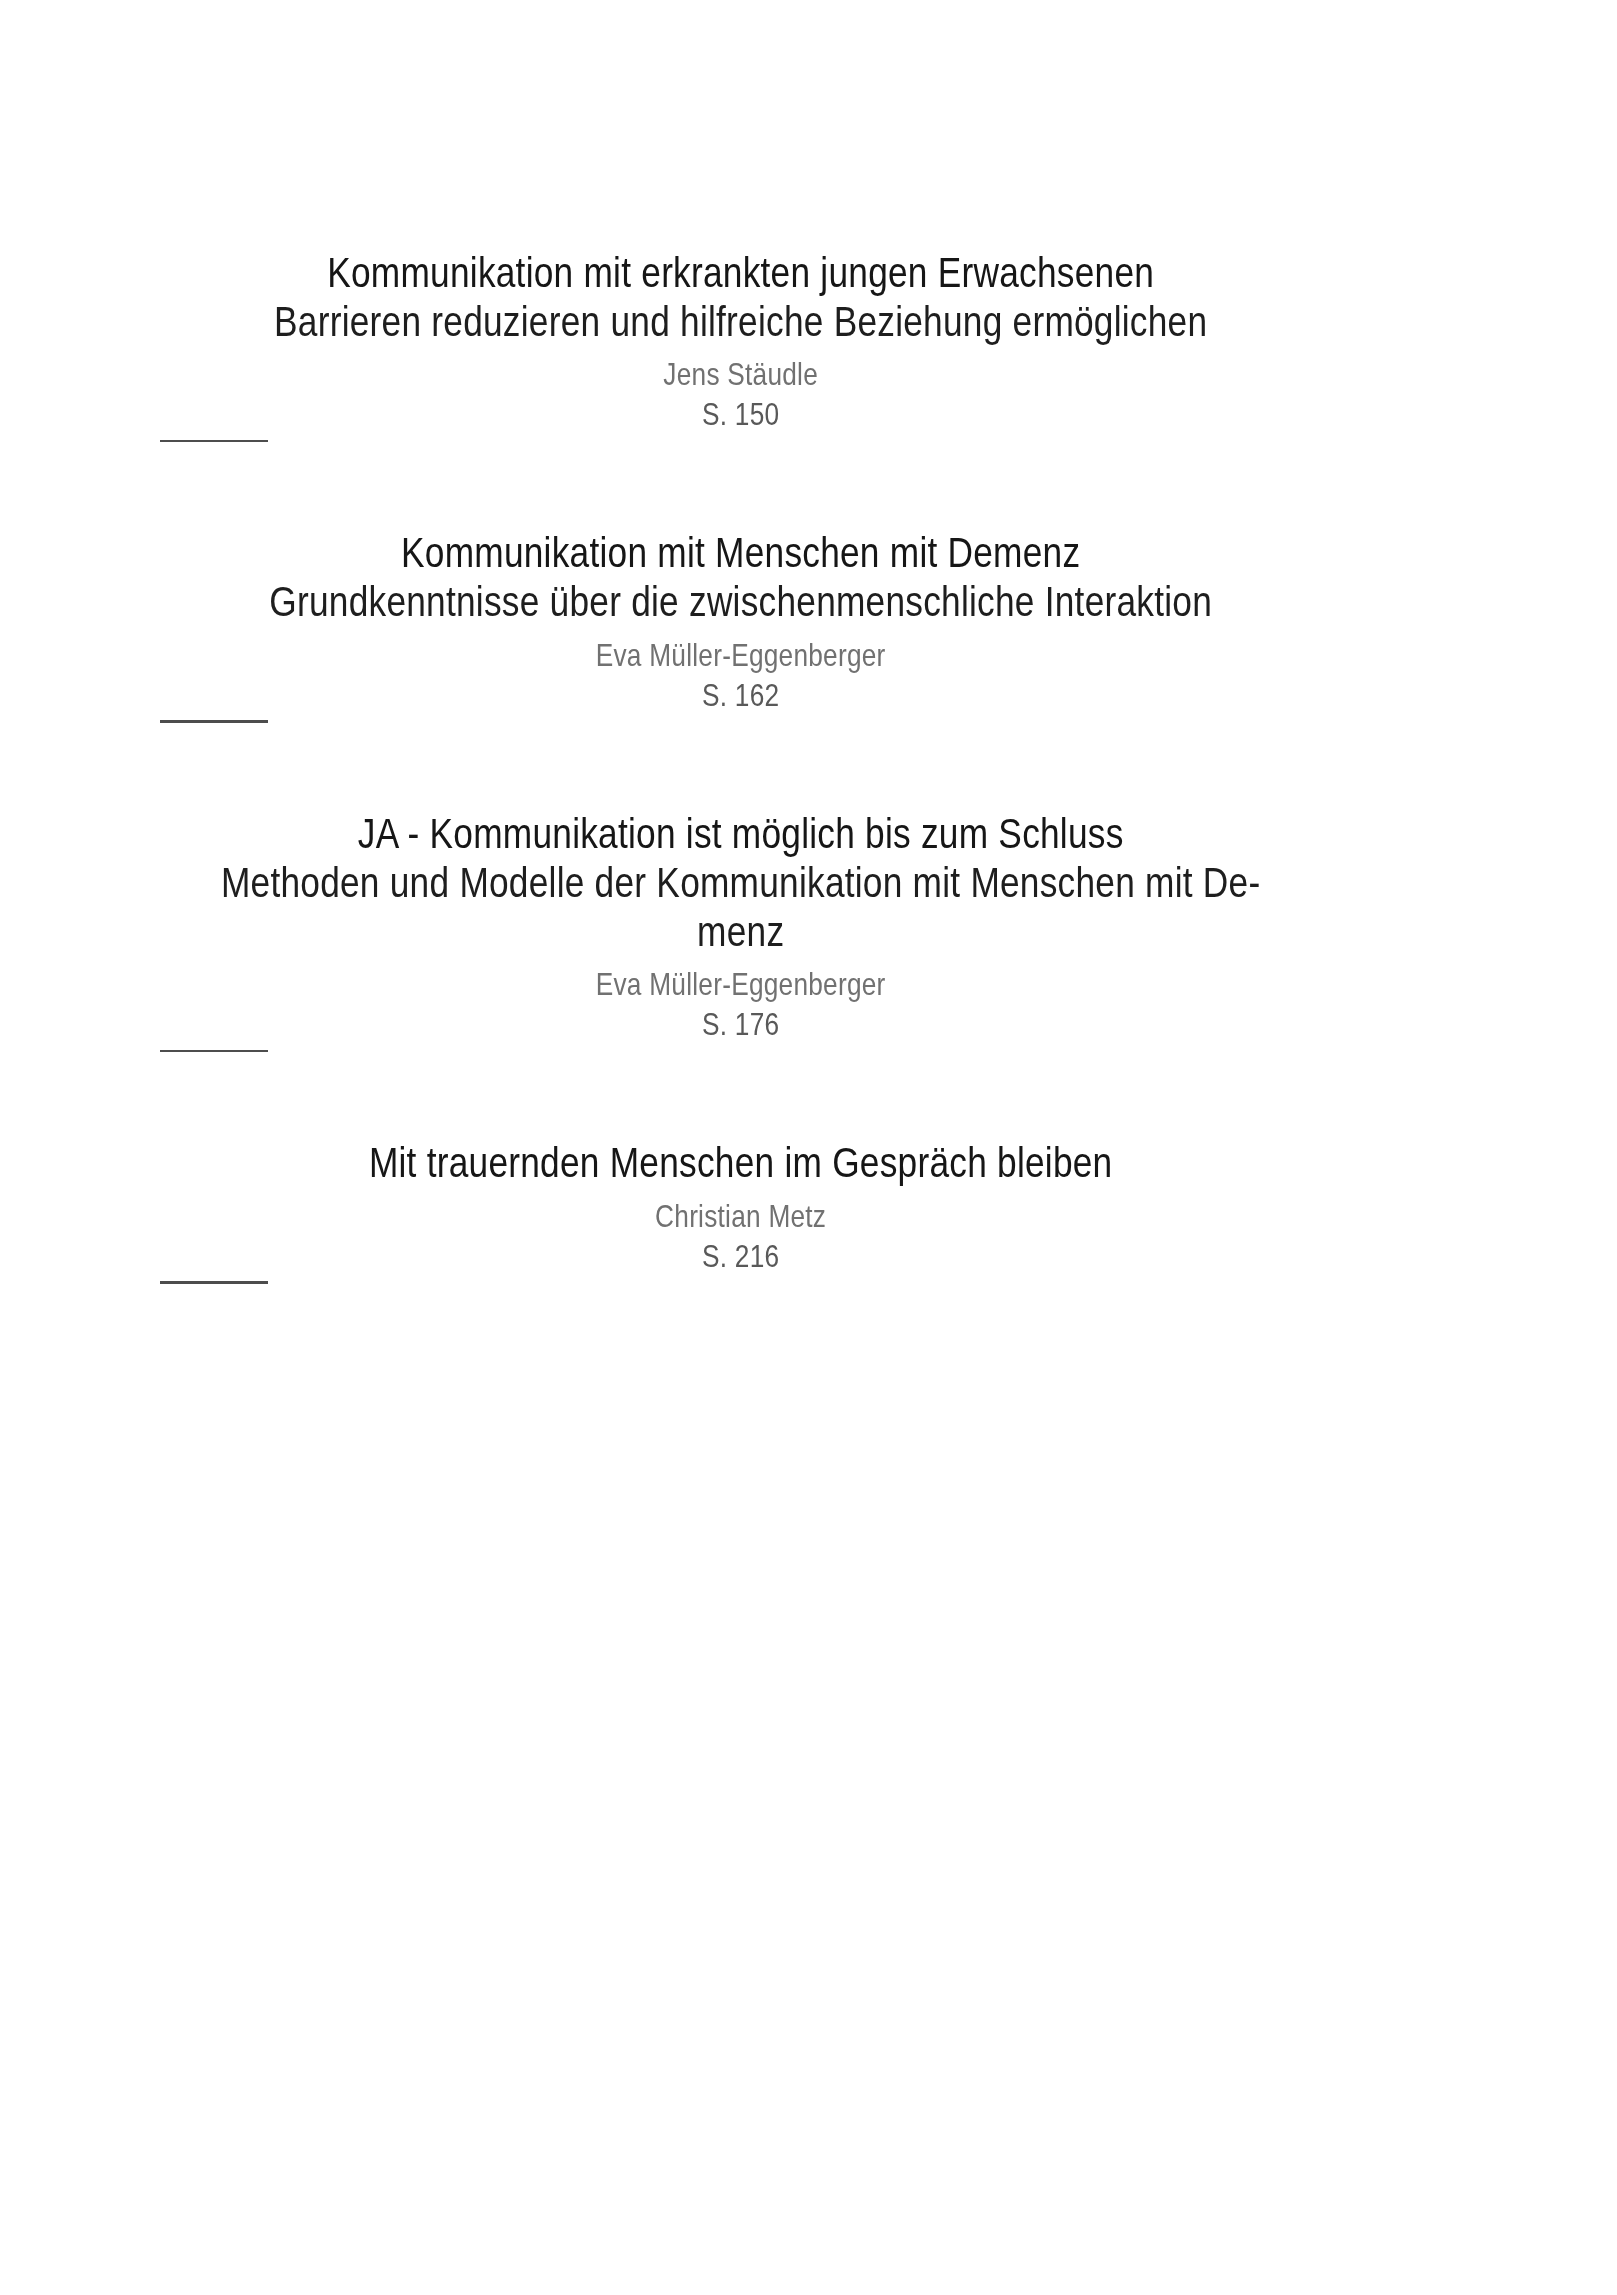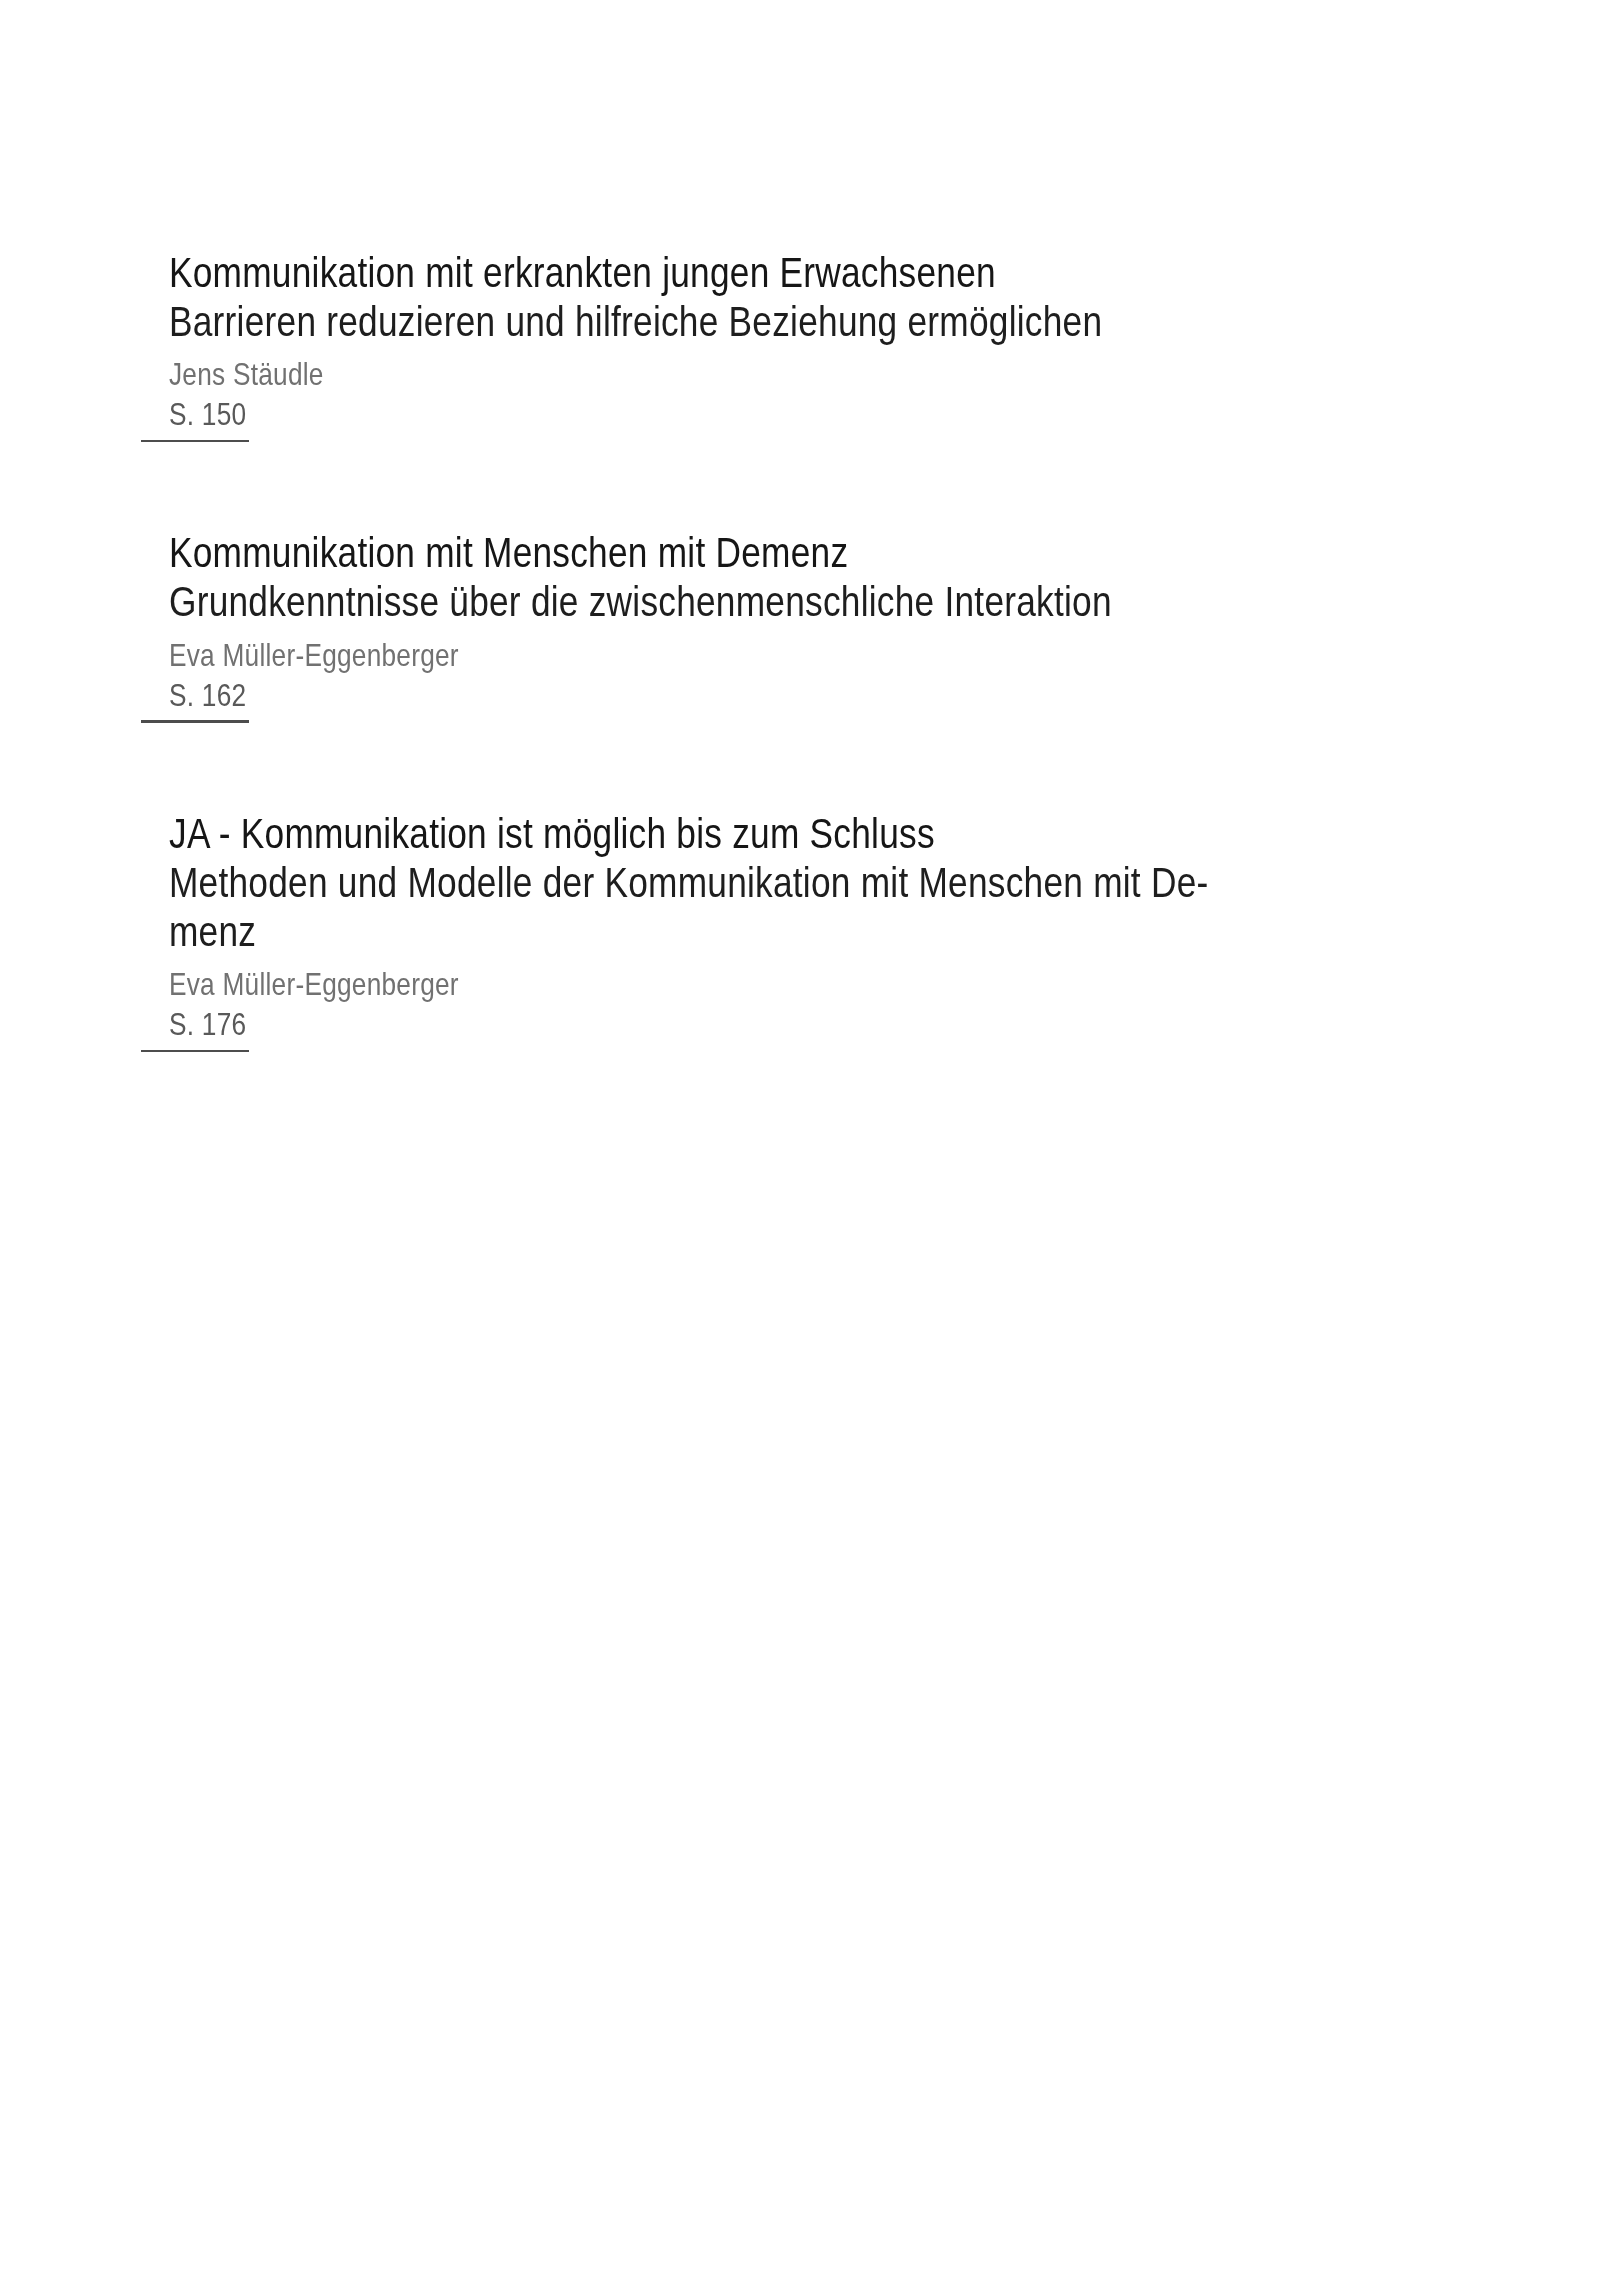--- a/index.html
+++ b/index.html
@@ -10,22 +10,23 @@
     width: 1618px;
     height: 2295px;
     background: #ffffff;
     font-family: "Liberation Sans", sans-serif;
     overflow: hidden;
     position: relative;
   }
   .toc {
     position: absolute;
     top: 248px;
-    left: 169px;
+    left: 188px;
     width: 1348px;
+    text-align: center;
   }
   .entry {
     margin-bottom: 86px;
   }
   
   .cond {
     transform: scaleX(0.82);
     transform-origin: 0 0;
     white-space: pre-line;
   }
@@ -87,16 +88,22 @@
     <div class="cond title">JA - Kommunikation ist möglich bis zum Schluss</div>
     <div class="cond subtitle">Methoden und Modelle der Kommunikation mit Menschen mit De-
 menz</div>
     <div class="cond author">Eva Müller-Eggenberger</div>
     <div class="cond pageref">S. 176</div>
     <div class="rule"></div>
   </section>
 
 
 
+  <section class="entry">
+    <div class="cond title">Mit trauernden Menschen im Gespräch bleiben</div>
+    <div class="cond author">Christian Metz</div>
+    <div class="cond pageref">S. 216</div>
+    <div class="rule"></div>
+  </section>
 
 
 </div>
 
 
 </body></html>

